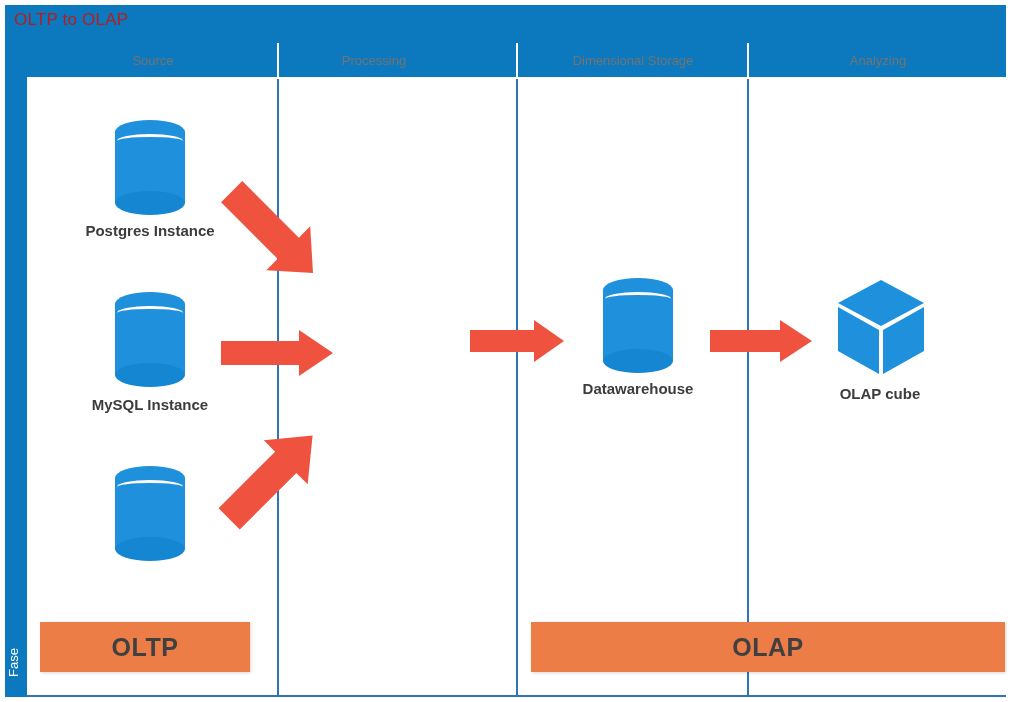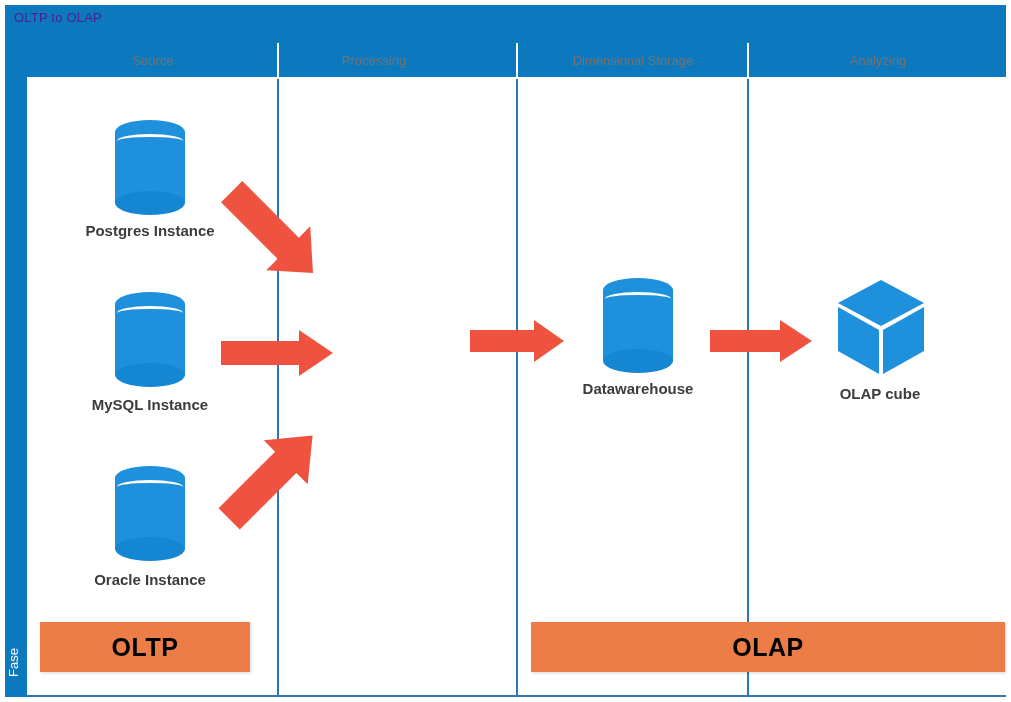--- a/index.html
+++ b/index.html
@@ -17,21 +17,21 @@
   .frame-top{
     position:absolute; left:5px; top:5px; width:1001px; height:38px;
     background:#0C79BE;
   }
   .frame-left{
     position:absolute; left:5px; top:5px; width:22px; height:692px;
     background:#0C79BE;
   }
   .frame-title{
     position:absolute; left:14px; top:10px;
-    color:#4c1d95; font-size:13px; letter-spacing:.2px;
+    color:#b91c1c; font-size:17px; letter-spacing:.2px;
   }
   .fase-label{
     position:absolute; left:-9px; top:655px; width:44px;
     color:#ffffff; font-size:13px; text-align:center;
     transform:rotate(-90deg); transform-origin:center center;
   }
 
   
   .hdr-band{
     position:absolute; left:27px; top:43px; width:979px; height:34px;
@@ -98,21 +98,21 @@
   .arrow{ position:absolute; }
   .arrow svg{ display:block; overflow:visible; }
 
   
   .band{
     position:absolute; height:50px; background:#ED7D47;
     display:flex; align-items:center; justify-content:center;
     box-shadow:1px 1px 3px rgba(0,0,0,.16);
   }
   .band span{
-    color:#000000; font-size:25px; font-weight:bold; letter-spacing:.5px;
+    color:#404040; font-size:25px; font-weight:bold; letter-spacing:.5px;
   }
 </style>
 </head>
 <body>
 
 <div id="canvas">
 
   <div class="frame-left"></div>
   <div class="frame-top"></div>
   <div class="frame-title">OLTP to OLAP</div>
@@ -147,21 +147,20 @@
       <div class="rim"></div>
   </div>
   <div class="cap" style="left:50px;top:396px;width:200px">MySQL Instance</div>
 
   <div class="cyl" style="left:115px;top:466px;width:70px;height:95px">
     <div class="body"></div>
       <div class="bot"></div>
       <div class="top"></div>
       <div class="rim"></div>
   </div>
-  <div class="cap" style="left:50px;top:571px;width:200px">Oracle Instance</div>
 
   <div class="arrow" style="left:205px;top:165px;">
     <svg width="135" height="135" viewBox="0 0 135 135">
       <g transform="rotate(45 67 67)">
         <polygon points="10,52 90,52 90,36 125,67 90,98 90,82 10,82" fill="#EF5340"></polygon>
       </g>
     </svg>
   </div>
 
   <div class="arrow" style="left:221px;top:330px;">

